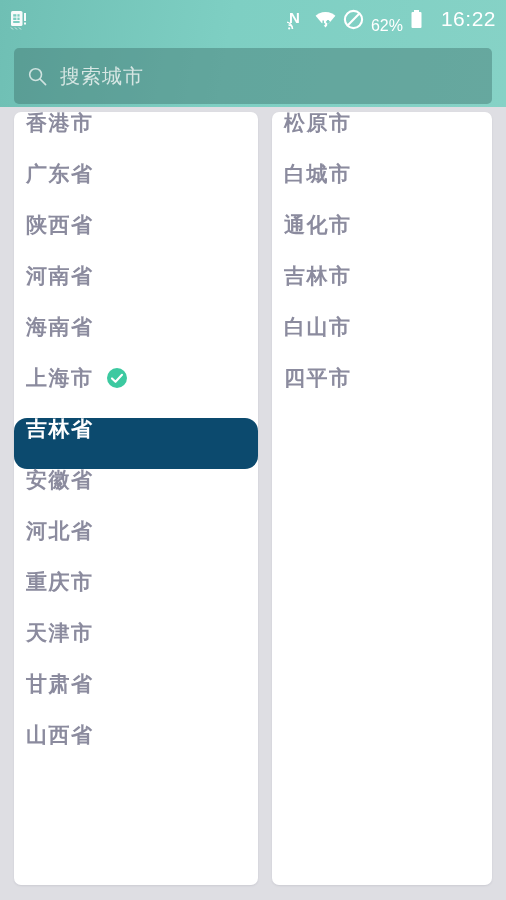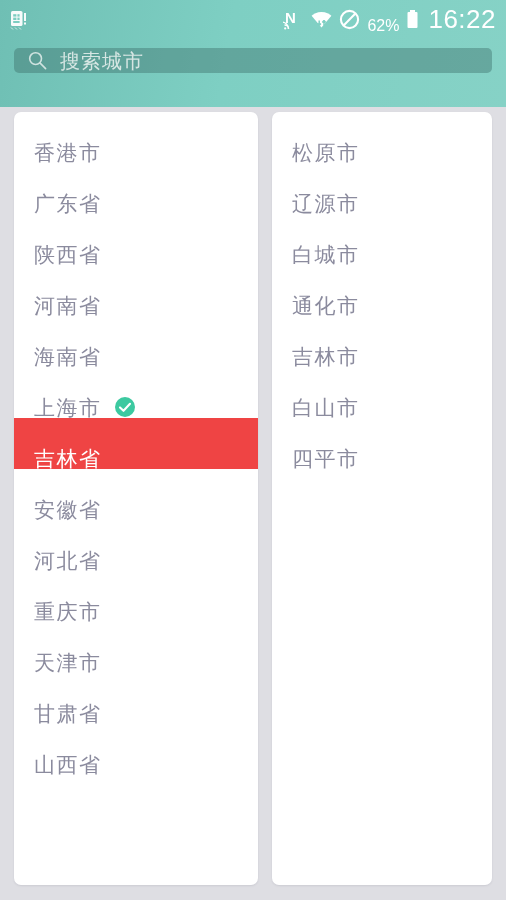--- a/index.html
+++ b/index.html
@@ -63,33 +63,33 @@
   .battery-icon { display:block; width: 13px; height: 21px; }
 
   .battery-pct {
     font-size: 16px;
     color: #ffffff;
     letter-spacing: 0;
     margin-top: 14px;
   }
 
   .clock {
-    font-size: 26px;
+    font-size: 21px;
     color: #ffffff;
     letter-spacing: .5px;
-    margin-left: 2px;
+    margin-left: 11px;
   }
 
   
   .search-wrap {
     position: absolute;
     top: 48px;
     left: 14px;
     width: 478px;
-    height: 25px;
+    height: 56px;
   }
 
   .search-field {
     width: 100%;
     height: 100%;
     background: rgba(60, 110, 106, 0.42);
     border-radius: 5px;
     display: flex;
     align-items: center;
     padding-left: 14px;
@@ -126,35 +126,37 @@
   }
 
   .card-left  { width: 244px; flex: 0 0 244px; }
   .card-right { width: 220px; flex: 0 0 220px; }
 
   .list { width: 100%; }
 
   .list-item {
     height: 51px;
     display: flex;
-    align-items: flex-end;
-    padding-left: 20px;
+    align-items: flex-start;
+    padding-left: 12px;
     gap: 12px;
+    font-weight: bold;
   }
 
   .list-item .label {
     font-size: 21px;
     color: #8b8b9e;
     letter-spacing: 1.5px;
     line-height: 1;
     white-space: nowrap;
   }
 
   .list-item.selected {
-    background: #ef4444;
+    background: #0c4a6e;
+    border-radius: 13px;
   }
 
   .list-item.selected .label {
     color: #ffffff;
   }
 
   .check-icon {
     display: block;
     width: 22px;
     height: 22px;
@@ -285,23 +287,20 @@
         </div>
       </div>
   </div>
 
   <div class="card card-right">
     <div class="list" id="city-list">
         <div class="list-item">
           <span class="label">松原市</span>
         </div>
         <div class="list-item">
-          <span class="label">辽源市</span>
-        </div>
-        <div class="list-item">
           <span class="label">白城市</span>
         </div>
         <div class="list-item">
           <span class="label">通化市</span>
         </div>
         <div class="list-item">
           <span class="label">吉林市</span>
         </div>
         <div class="list-item">
           <span class="label">白山市</span>

